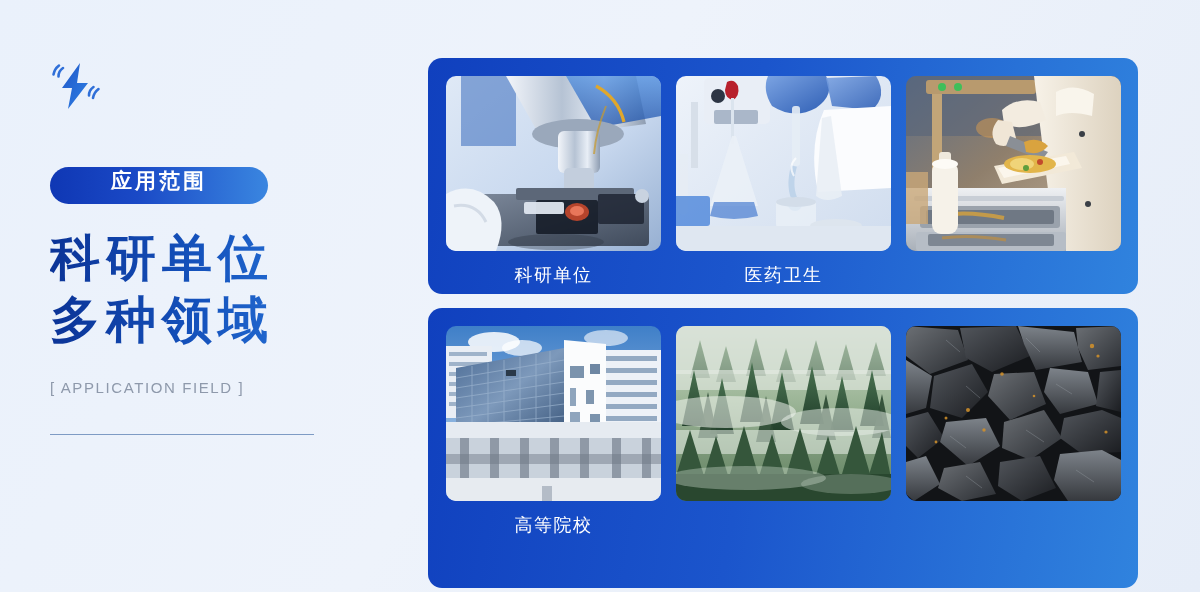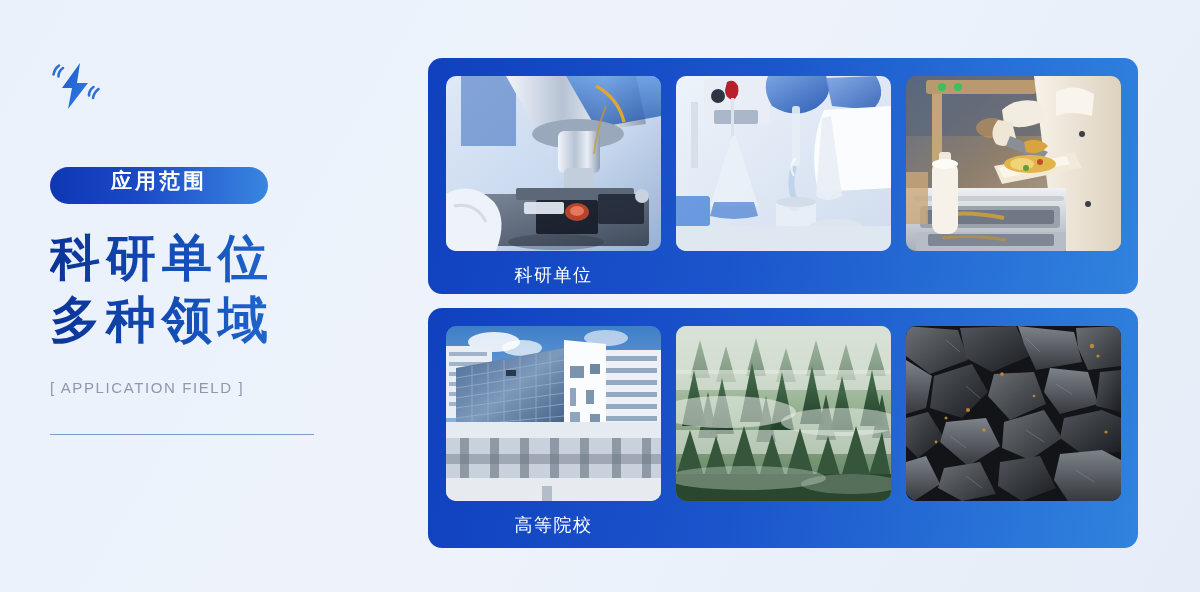--- a/index.html
+++ b/index.html
@@ -52,21 +52,21 @@
   
   #panels { position:absolute; left:402px; top:58px; width:736px; }
 
   .card-panel {
     border-radius:14px;
     background:linear-gradient(100deg,#1040be 0%,#1b55cc 45%,#3083de 100%);
     padding:18px 32px 0 18px;
     display:flex; gap:15px;margin-left:26px;
   }
   #panel-row-1 { height:236px; }
-  #panel-row-2 { height:240px; margin-top:14px; }
+  #panel-row-2 { height:280px; margin-top:14px; }
 
   .app-card { width:215px; display:flex; flex-direction:column; }
 
   .card-thumb {
     width:215px; height:175px;
     border-radius:10px;
     overflow:hidden;
     position:relative;
   }
   .card-thumb svg { display:block; width:100%; height:100%; }
@@ -202,20 +202,21 @@
           <path d="M38 126 L78 126 L82 140 Q58 146 34 140 Z" fill="#1f5fc6" opacity="0.55"></path>
           <path d="M4 78 L12 78 L12 136 Q8 142 2 136 Z" fill="#e5ecf4" opacity="0.9"></path>
           <rect x="-4" y="120" width="38" height="30" rx="3" fill="#2a6fd4" opacity="0.65"></rect>
           <rect x="100" y="124" width="40" height="28" rx="4" fill="#e8eef6" opacity="0.9"></rect>
           <ellipse cx="120" cy="126" rx="20" ry="5" fill="#d3dde9"></ellipse>
           <ellipse cx="160" cy="150" rx="26" ry="7" fill="#dde5ee"></ellipse>
           <rect x="0" y="150" width="215" height="25" fill="#dfe7f1"></rect>
           <path d="M118 100 Q112 90 120 82" stroke="#ffffff" stroke-width="2" fill="none" opacity="0.7"></path>
         </svg>
       </div>
+      <div class="card-label">医药卫生</div>
     </div>
 
     <div class="app-card">
       <div class="card-thumb">
         <svg viewBox="0 0 215 175" preserveAspectRatio="none">
           <defs>
             <linearGradient id="f_bg" x1="0" y1="0" x2="1" y2="1">
               <stop offset="0%" stop-color="#5f6e84"></stop>
                 <stop offset="45%" stop-color="#8f7f6c"></stop>
                 <stop offset="100%" stop-color="#cbb8a0"></stop>

